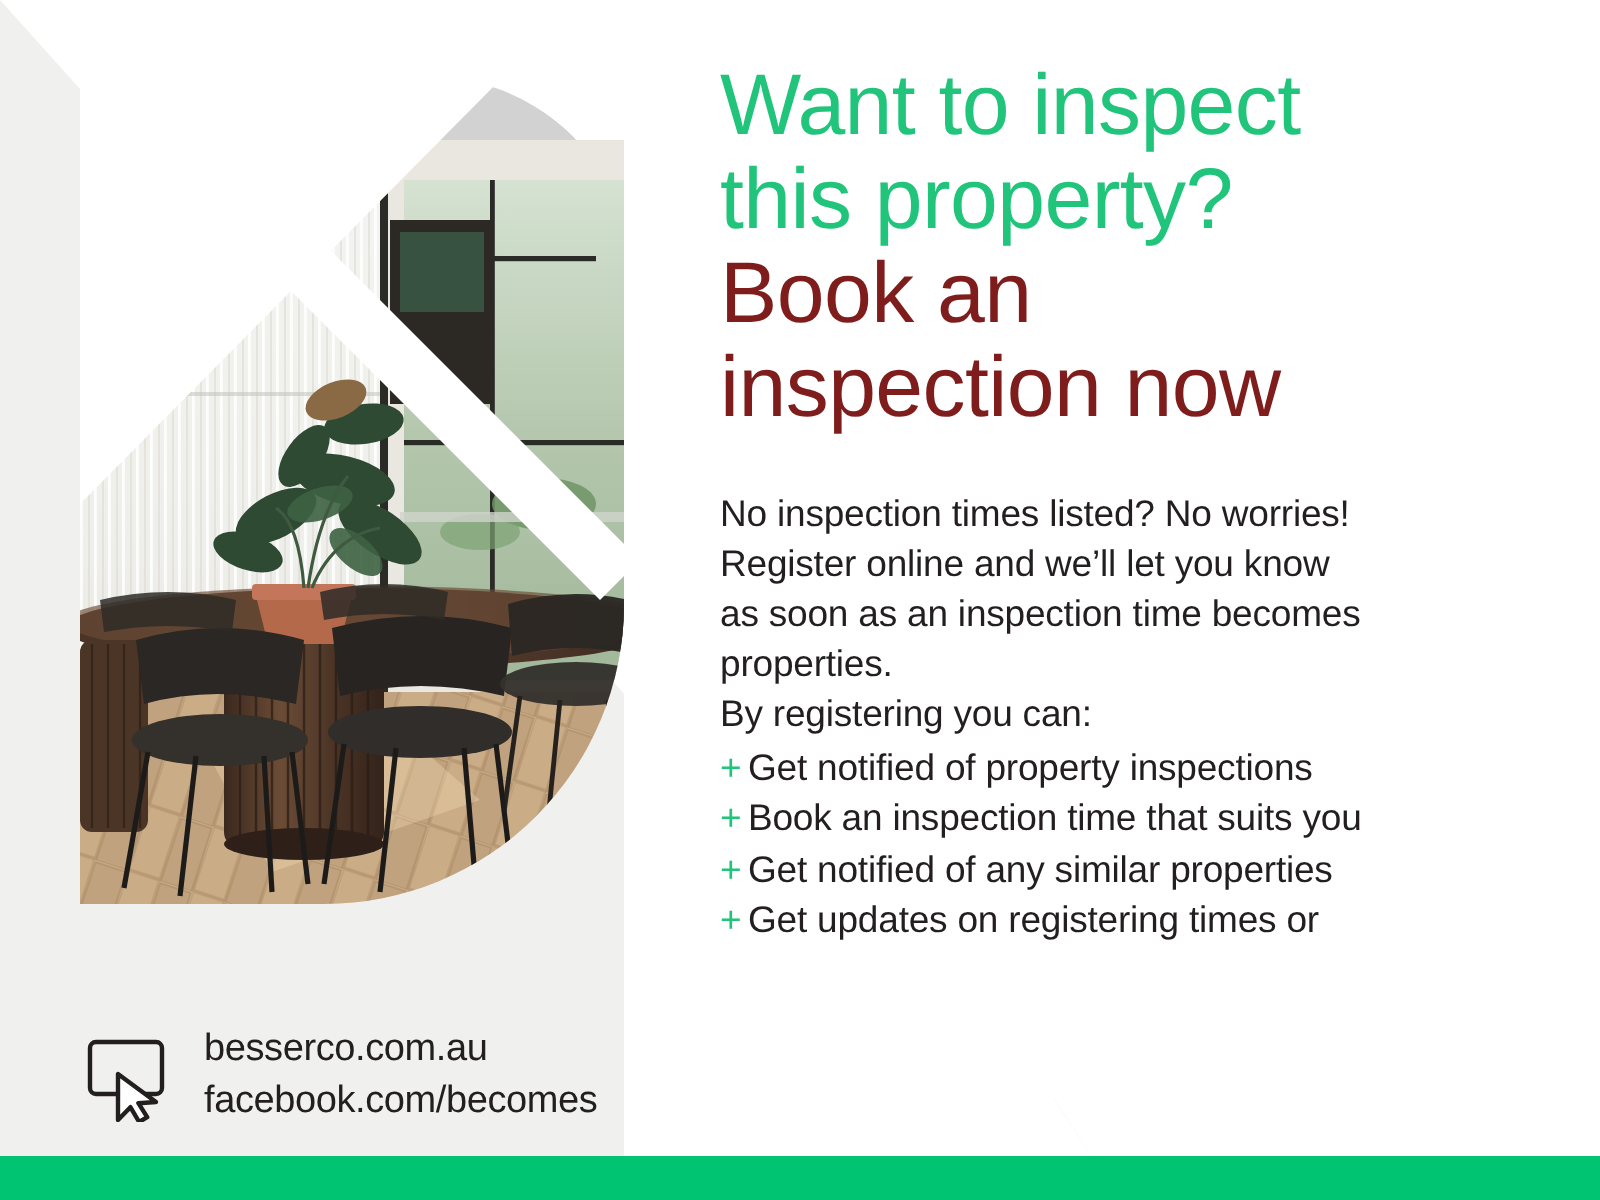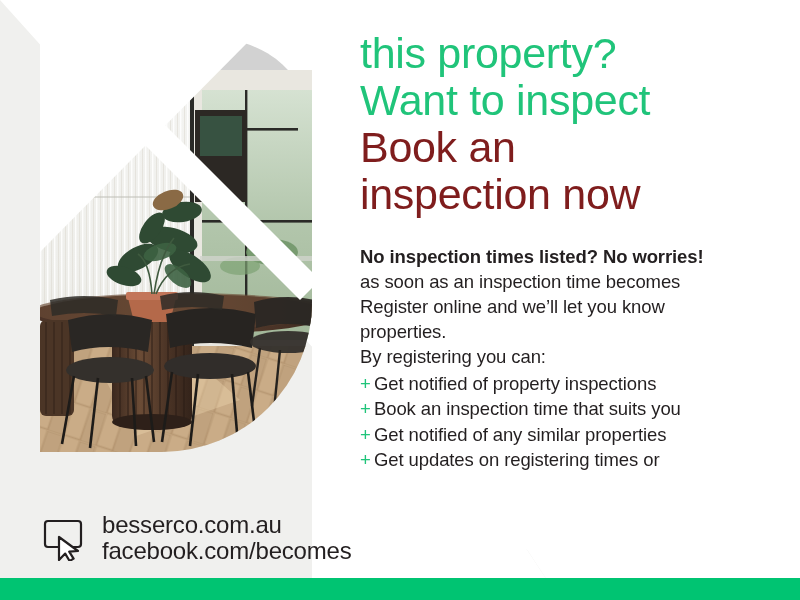--- a/index.html
+++ b/index.html
@@ -86,21 +86,21 @@
 
   .body-block {
     margin-top: 26px;
     color: #231f20;
     font-size: 18.5px;
     line-height: 25px;
     font-weight: 400;
     letter-spacing: -0.1px;
   }
   .body-lead {
-    font-weight: 700;
+    font-weight: 400;
     display: block;
   }
   .body-line { display: block; }
 
   .list-block {
     color: #231f20;
     font-size: 18.5px;
     line-height: 25.5px;
     letter-spacing: -0.1px;
   }
@@ -131,21 +131,21 @@
     position: absolute;
     left: 42px;
     top: 512px;
     display: flex;
     align-items: center;
     gap: 14px;
   }
   .cursor-icon { width: 46px; height: 46px; display: block; }
   .links {
     color: #231f20;
-    font-size: 24px;
+    font-size: 19px;
     line-height: 26px;
     letter-spacing: -0.2px;
   }
   .links span { display: block; }
 
   .green-bar {
     position: absolute;
     left: 0;
     bottom: 0;
     width: 800px;
@@ -336,30 +336,30 @@
     <polygon points="40,38 252,38 40,252" fill="#ffffff"></polygon>
     <polygon points="40,38 40,70 72,70" fill="#ffffff"></polygon>
     <polygon points="60,20 320,280 300,300 40,40" fill="#ffffff"></polygon>
     <polygon points="312,222 312,600 560,600" fill="#ffffff"></polygon>
     <polygon points="312,220 800,220 800,600 560,600" fill="#ffffff"></polygon>
   </svg>
 
   <div class="content">
 
     <h1 class="headline">
+      <span class="hl-green">Want to inspect</span>
       <span class="hl-green">this property?</span>
-      <span class="hl-green">Want to inspect</span>
       <span class="hl-dark">Book an</span>
       <span class="hl-dark">inspection now</span>
     </h1>
 
     <div class="body-block">
       <span class="body-lead">No inspection times listed? No worries!</span>
+      <span class="body-line">Register online and we’ll let you know</span>
       <span class="body-line">as soon as an inspection time becomes</span>
-      <span class="body-line">Register online and we’ll let you know</span>
       <span class="body-line">properties.</span>
     </div>
 
     <div class="list-block">
       <span class="list-intro">By registering you can:</span>
       <ul class="benefits">
         <li>
           <span class="plus">+</span>
           <span class="li-text">Get notified of property inspections</span>
         </li>

